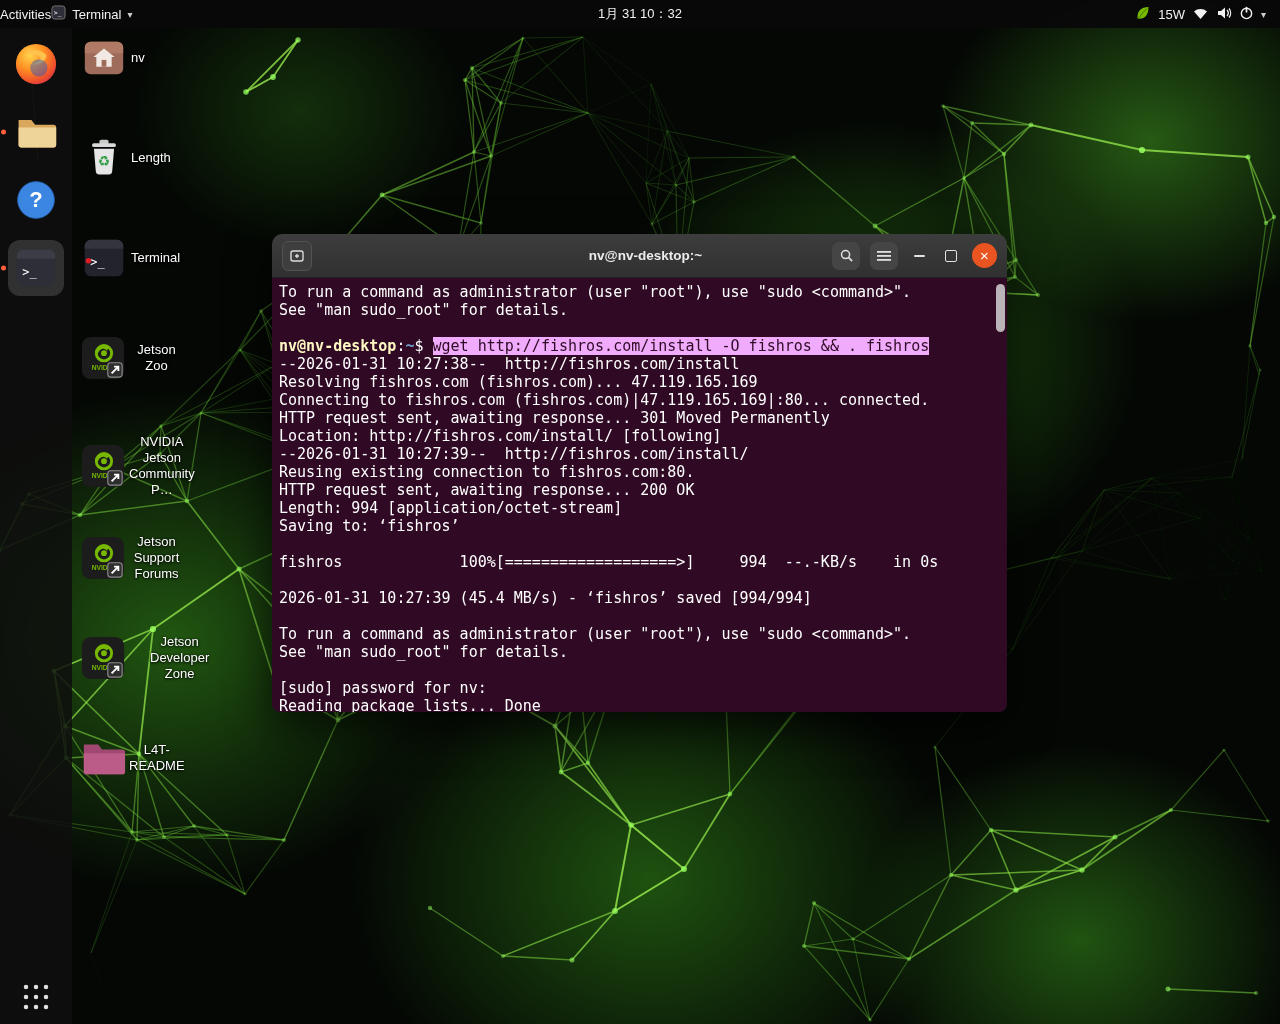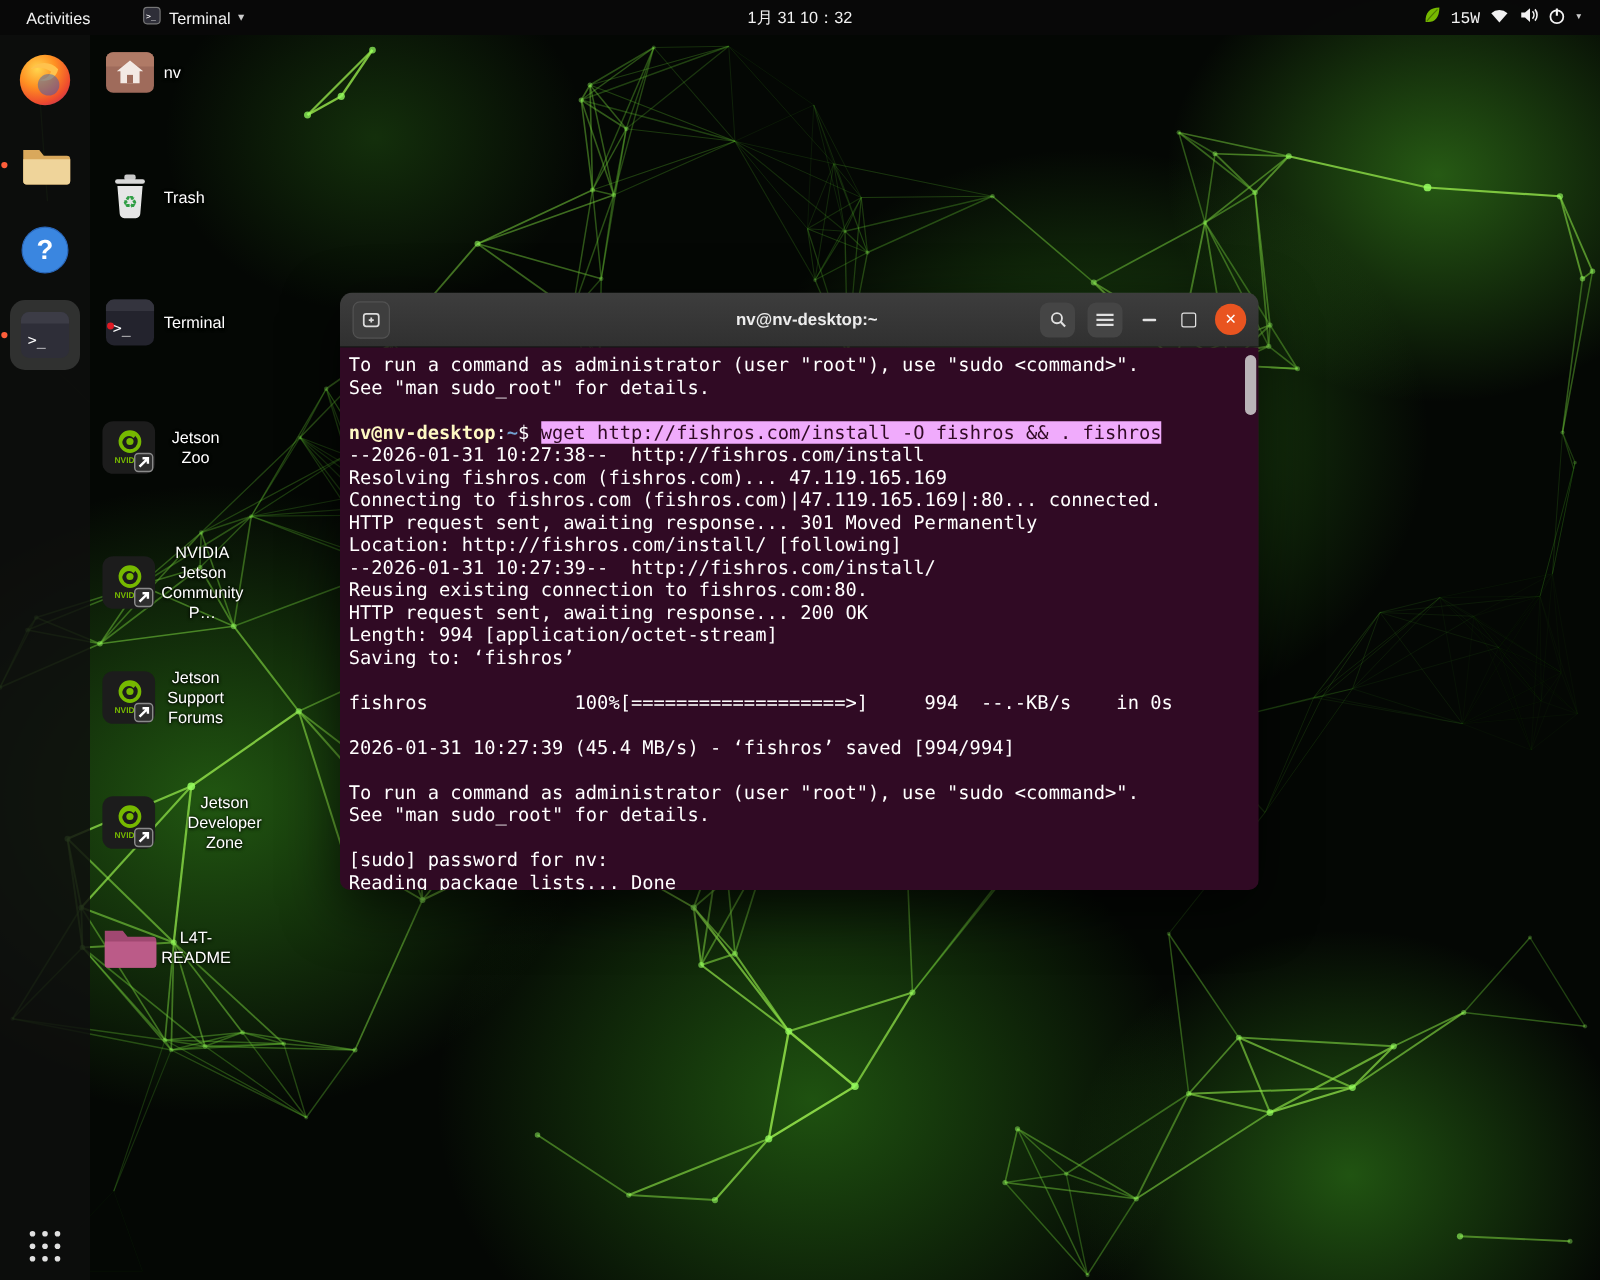--- a/index.html
+++ b/index.html
@@ -13,23 +13,23 @@
     radial-gradient(310px 260px at 1150px 140px, rgba(86,205,42,.42), transparent 70%),
     radial-gradient(430px 360px at 650px 880px, rgba(62,170,30,.46), transparent 70%),
     radial-gradient(320px 280px at 1080px 940px, rgba(72,190,36,.42), transparent 70%),
     radial-gradient(240px 200px at 300px 110px, rgba(55,140,28,.30), transparent 70%),
     #040704;}
   .wallpaper svg{position:absolute;inset:0;}
 
   
   .topbar{position:absolute;top:0;left:0;right:0;height:28px;background:rgba(8,8,8,.96);
     color:#f2f2f2;font-size:13px;display:flex;align-items:center;z-index:9;}
-  .tb-item{padding:0 21px;height:28px;display:flex;align-items:center;gap:6px;cursor:default;}
+  .tb-item{padding:0 0;height:28px;display:flex;align-items:center;gap:6px;cursor:default;}
   .tb-center{position:absolute;left:50%;transform:translateX(-50%);}
-  .tb-right{margin-left:auto;display:flex;align-items:flex-end;font-family:Liberation Mono, monospace;}
+  .tb-right{margin-left:auto;display:flex;align-items:flex-end;}
   .tb-status{gap:7px;padding-right:14px;}
   .caret{font-size:10px;color:#ccc;}
 
   
   .dock{position:absolute;top:28px;left:0;bottom:0;width:72px;background:rgba(14,14,14,.84);z-index:8;}
   .dock-item{width:56px;height:56px;margin:10px auto 12px;border-radius:12px;display:flex;
     align-items:center;justify-content:center;position:relative;cursor:pointer;}
   .dock-item:first-child{margin-top:8px;}
   .dock-item.active{background:rgba(255,255,255,.15);}
   .run-dot{position:absolute;left:-7px;top:50%;transform:translateY(-50%);width:5px;height:5px;
@@ -853,21 +853,21 @@
       </div>
       <div class="desk-item" style="top: 106px;">
         <div class="desk-ic">
           <svg viewBox="0 0 48 48" width="44" height="44">
             <rect x="19" y="4" width="10" height="5" rx="2" fill="#c9c9c9"></rect>
             <rect x="11" y="8" width="26" height="4" rx="2" fill="#d9d9d9"></rect>
             <path d="M13 14 h22 l-2 24 a4 4 0 0 1 -4 4 h-10 a4 4 0 0 1 -4 -4 z" fill="#e6e6e6"></path>
             <text x="24" y="33" text-anchor="middle" font-size="15" fill="#2f9e44" font-family="DejaVu Sans, sans-serif">♻</text>
           </svg>
         </div>
-        <div class="desk-label">Trash</div>
+        <div class="desk-label">Length</div>
       </div>
       <div class="desk-item" style="top: 206px;">
         <div class="desk-ic">
           <svg viewBox="0 0 48 48" width="44" height="44">
             <rect x="3" y="4" width="42" height="40" rx="7" fill="#23232d"></rect>
             <path d="M3 11 a7 7 0 0 1 7 -7 h28 a7 7 0 0 1 7 7 v3 H3 z" fill="#34343e"></path>
             <text x="9" y="33" font-size="13" fill="#ffffff" font-family="DejaVu Sans Mono, monospace">&gt;_</text>
             <circle cx="7" cy="27" r="3" fill="#e01b24"></circle>
           </svg>
         </div>

